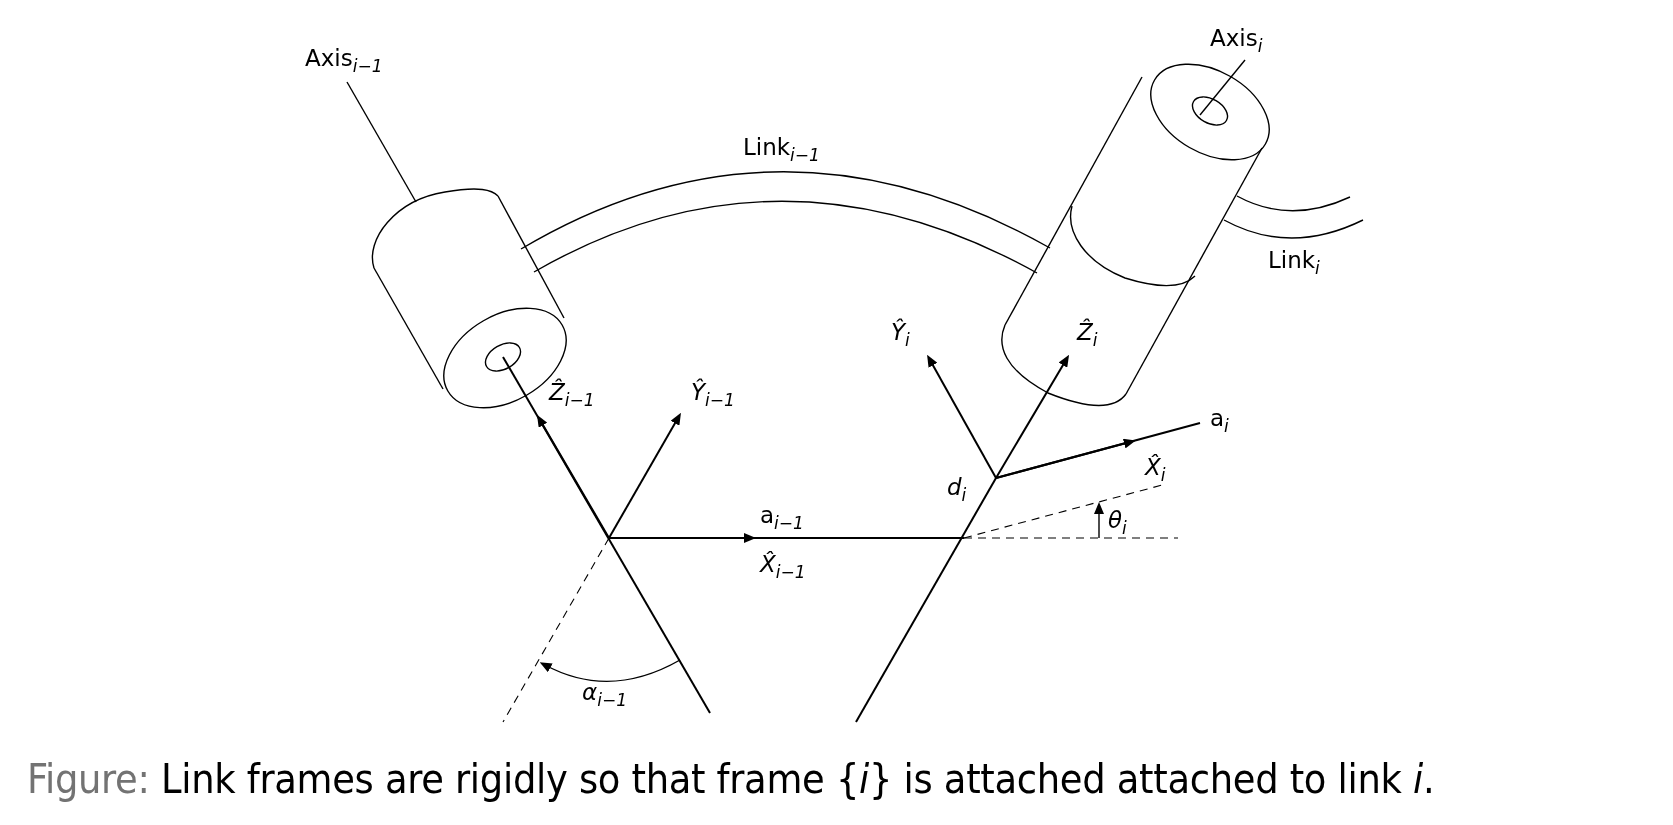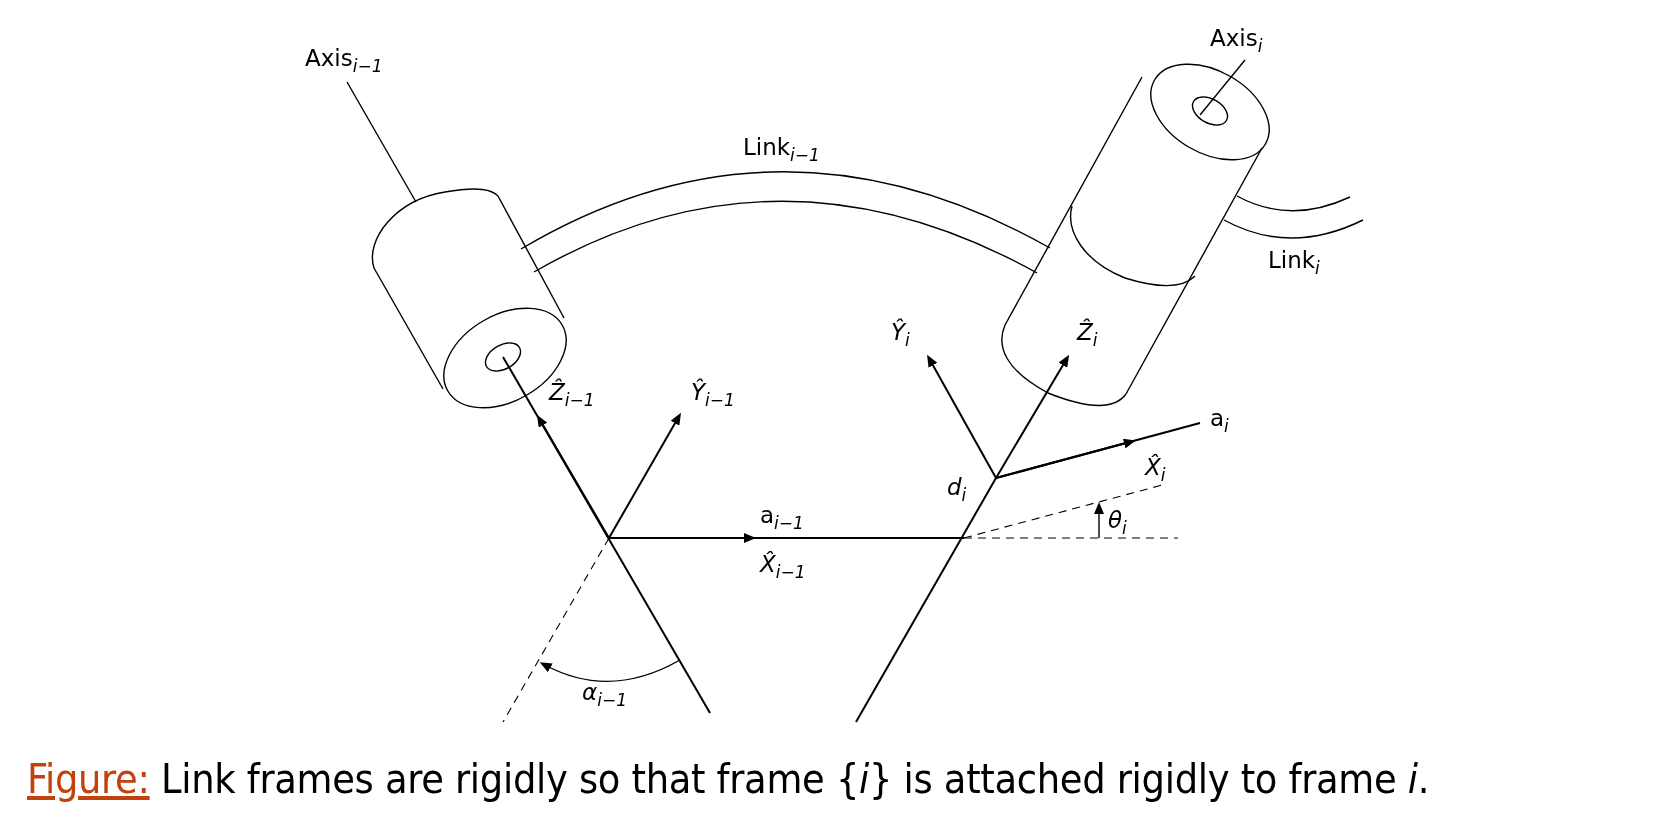--- a/index.html
+++ b/index.html
@@ -7,21 +7,21 @@
          font-family:"DejaVu Sans", sans-serif; }
   #figure { position:absolute; left:0; top:0; }
   .stroke { stroke:#000; stroke-width:2; fill:none; }
   .thin { stroke:#000; stroke-width:1.4; fill:none; }
   .dash { stroke:#000; stroke-width:1.1; fill:none; stroke-dasharray:8 6; }
   .lbl { font-family:"DejaVu Sans", sans-serif; font-size:23px; fill:#000; }
   .sub { font-size:17px; }
   .ital { font-style:italic; }
   .cap { position:absolute; left:27px; top:755px; font-family:"DejaVu Sans Condensed","DejaVu Sans", sans-serif;
          font-size:41px; color:#000; white-space:nowrap; letter-spacing:-0.3px; }
-  .cap .fig { color:#c2410c;text-decoration:underline; }
+  .cap .fig { color:#737373; }
   .cap .it { font-style:italic; }
 </style>
 </head>
 <body>
 
 <svg id="figure" width="1673" height="760" viewBox="0 0 1673 760">
   <defs>
     <marker id="arr" markerWidth="12" markerHeight="10" refX="6" refY="5" orient="auto" markerUnits="userSpaceOnUse">
       <path d="M0,0 L12,5 L0,10 z" fill="#000"></path>
     </marker>
@@ -105,13 +105,13 @@
   <text class="lbl ital" x="582" y="700"><tspan>α</tspan><tspan class="sub" dy="6">i−1</tspan></text>
 
   <text class="lbl ital" x="891" y="340"><tspan>Ŷ</tspan><tspan class="sub" dy="6">i</tspan></text>
   <text class="lbl ital" x="1077" y="340"><tspan>Ẑ</tspan><tspan class="sub" dy="6">i</tspan></text>
   <text class="lbl" x="1210" y="426"><tspan>a</tspan><tspan class="sub ital" dy="6">i</tspan></text>
   <text class="lbl ital" x="1145" y="475"><tspan>X̂</tspan><tspan class="sub" dy="6">i</tspan></text>
   <text class="lbl ital" x="947" y="495"><tspan>d</tspan><tspan class="sub" dy="6">i</tspan></text>
   <text class="lbl ital" x="1108" y="528"><tspan>θ</tspan><tspan class="sub" dy="6">i</tspan></text>
 </svg>
 
-<div class="cap"><span class="fig">Figure:</span><span> Link frames are rigidly so that frame {</span><span class="it">i</span><span>} is attached rigidly to frame </span><span class="it">i</span><span>.</span></div>
+<div class="cap"><span class="fig">Figure:</span><span> Link frames are rigidly so that frame {</span><span class="it">i</span><span>} is attached attached to link </span><span class="it">i</span><span>.</span></div>
 
 </body></html>

